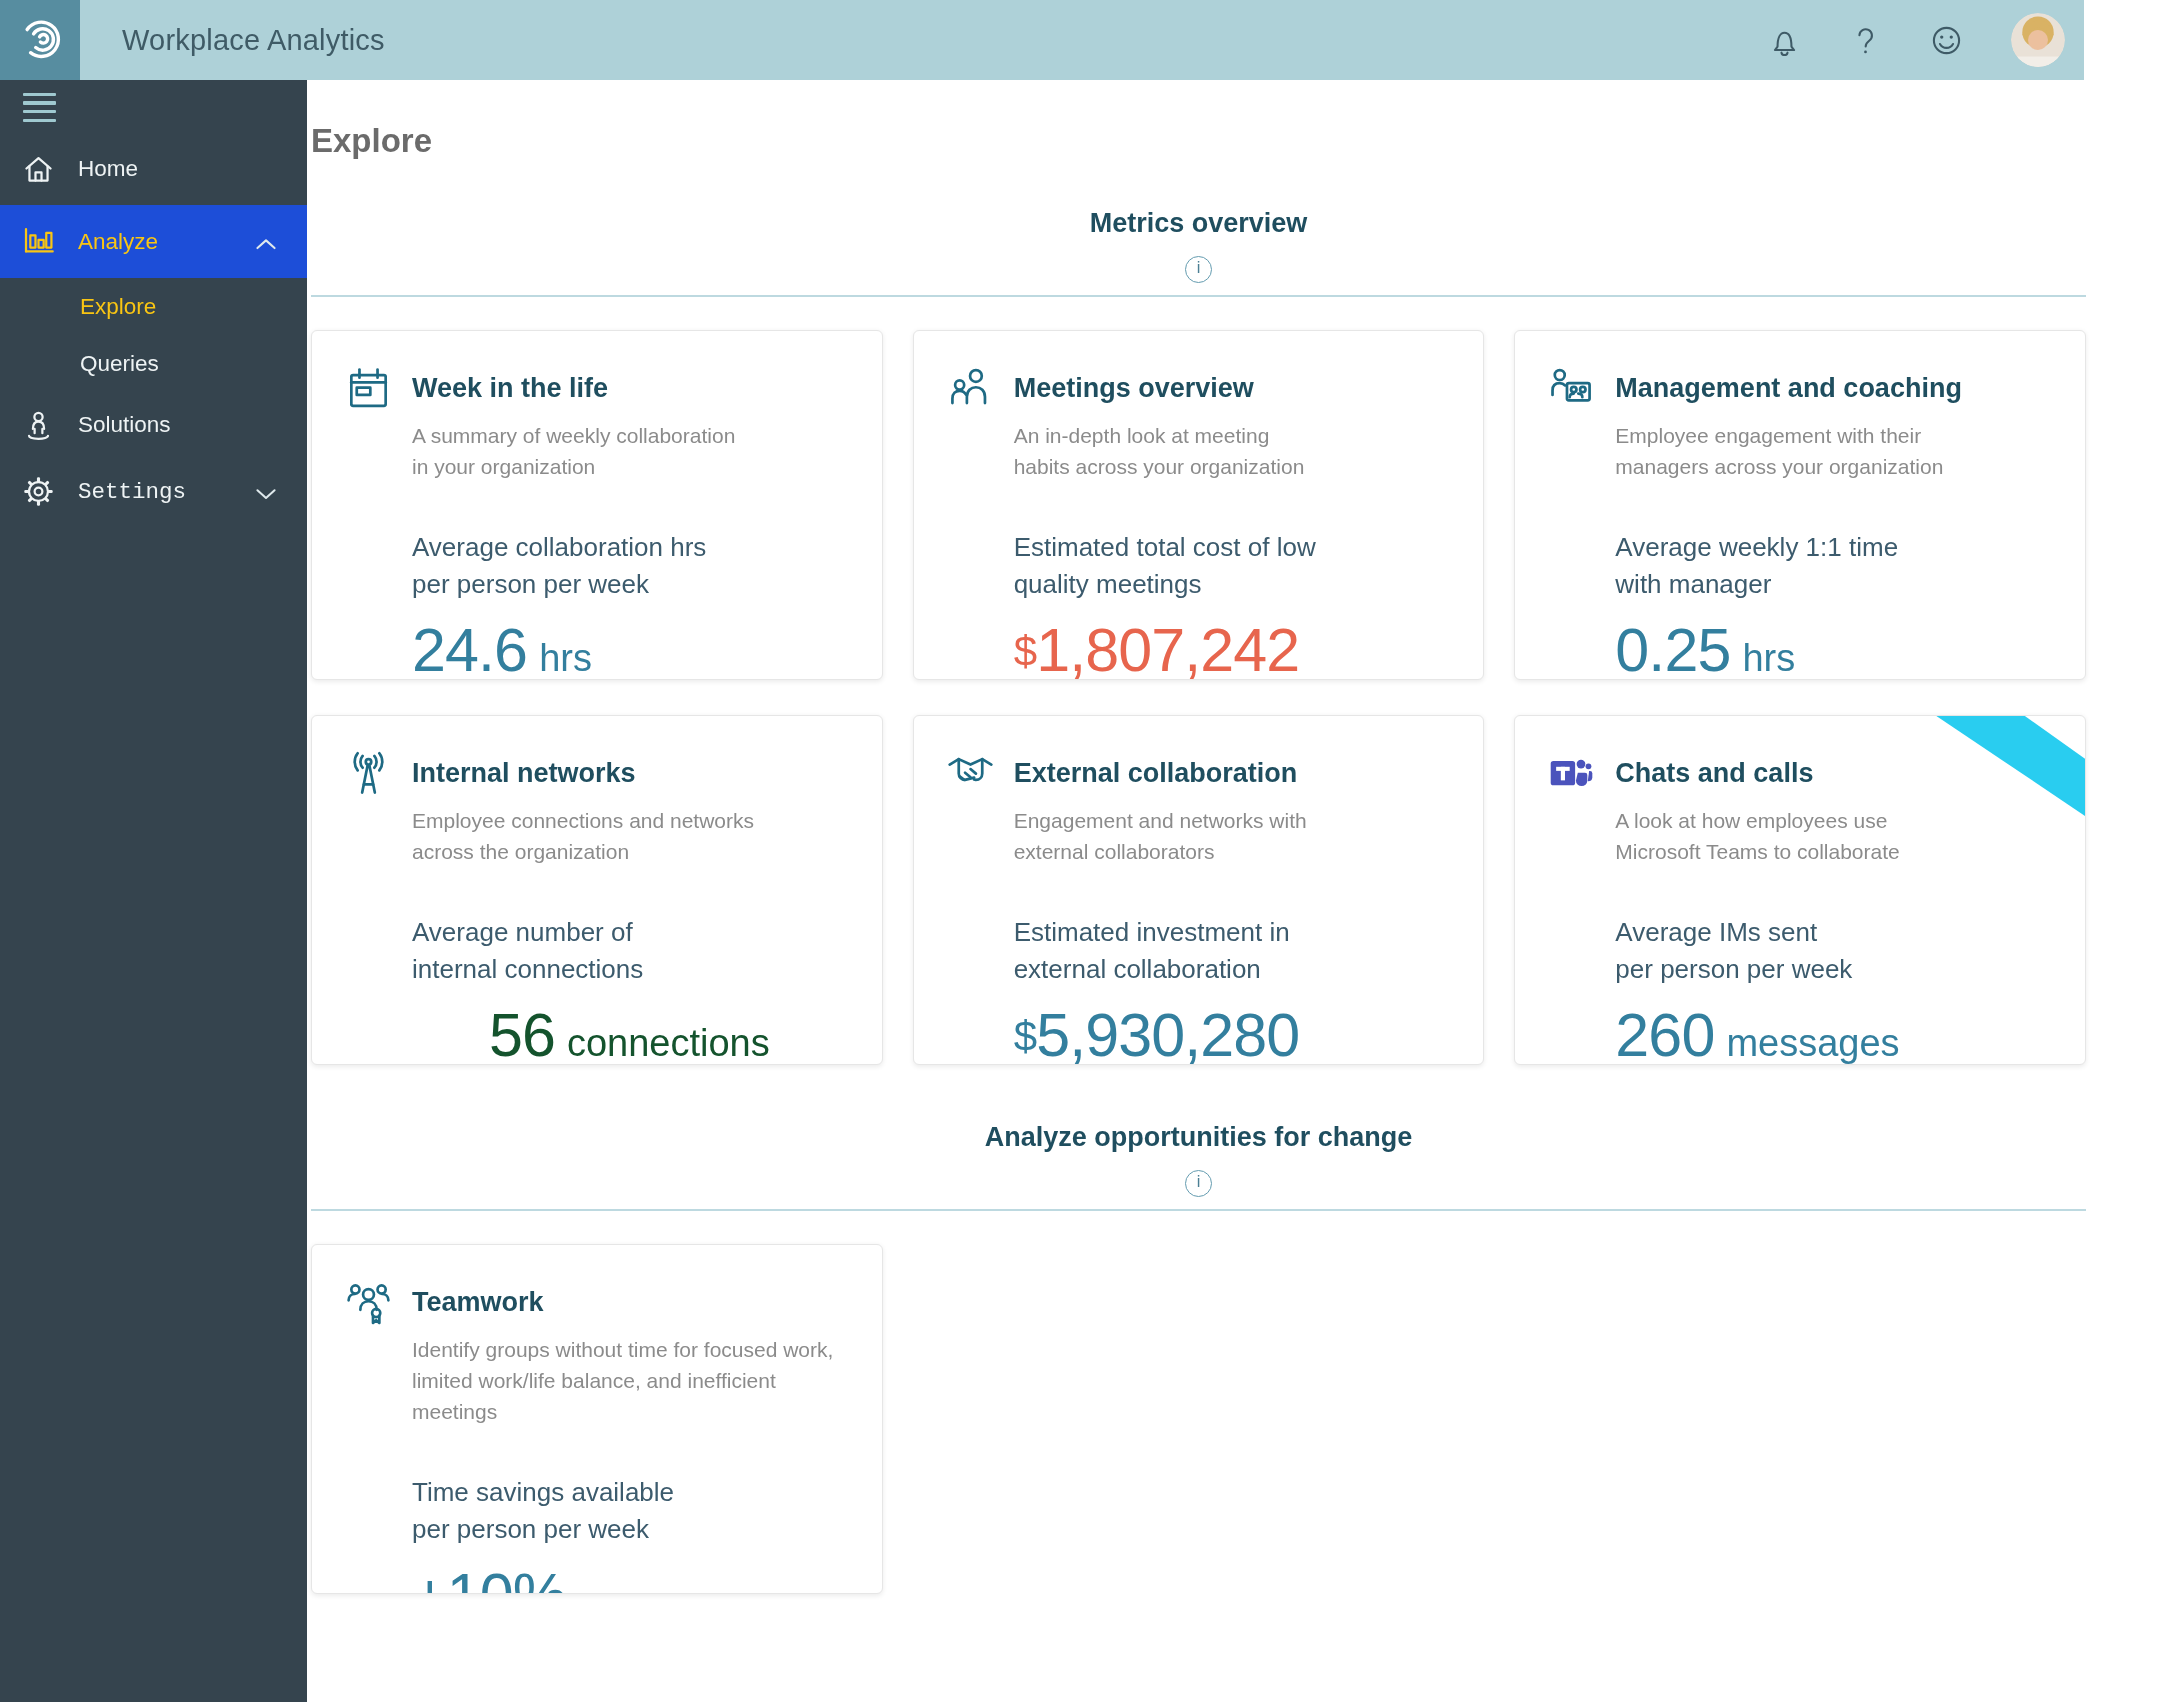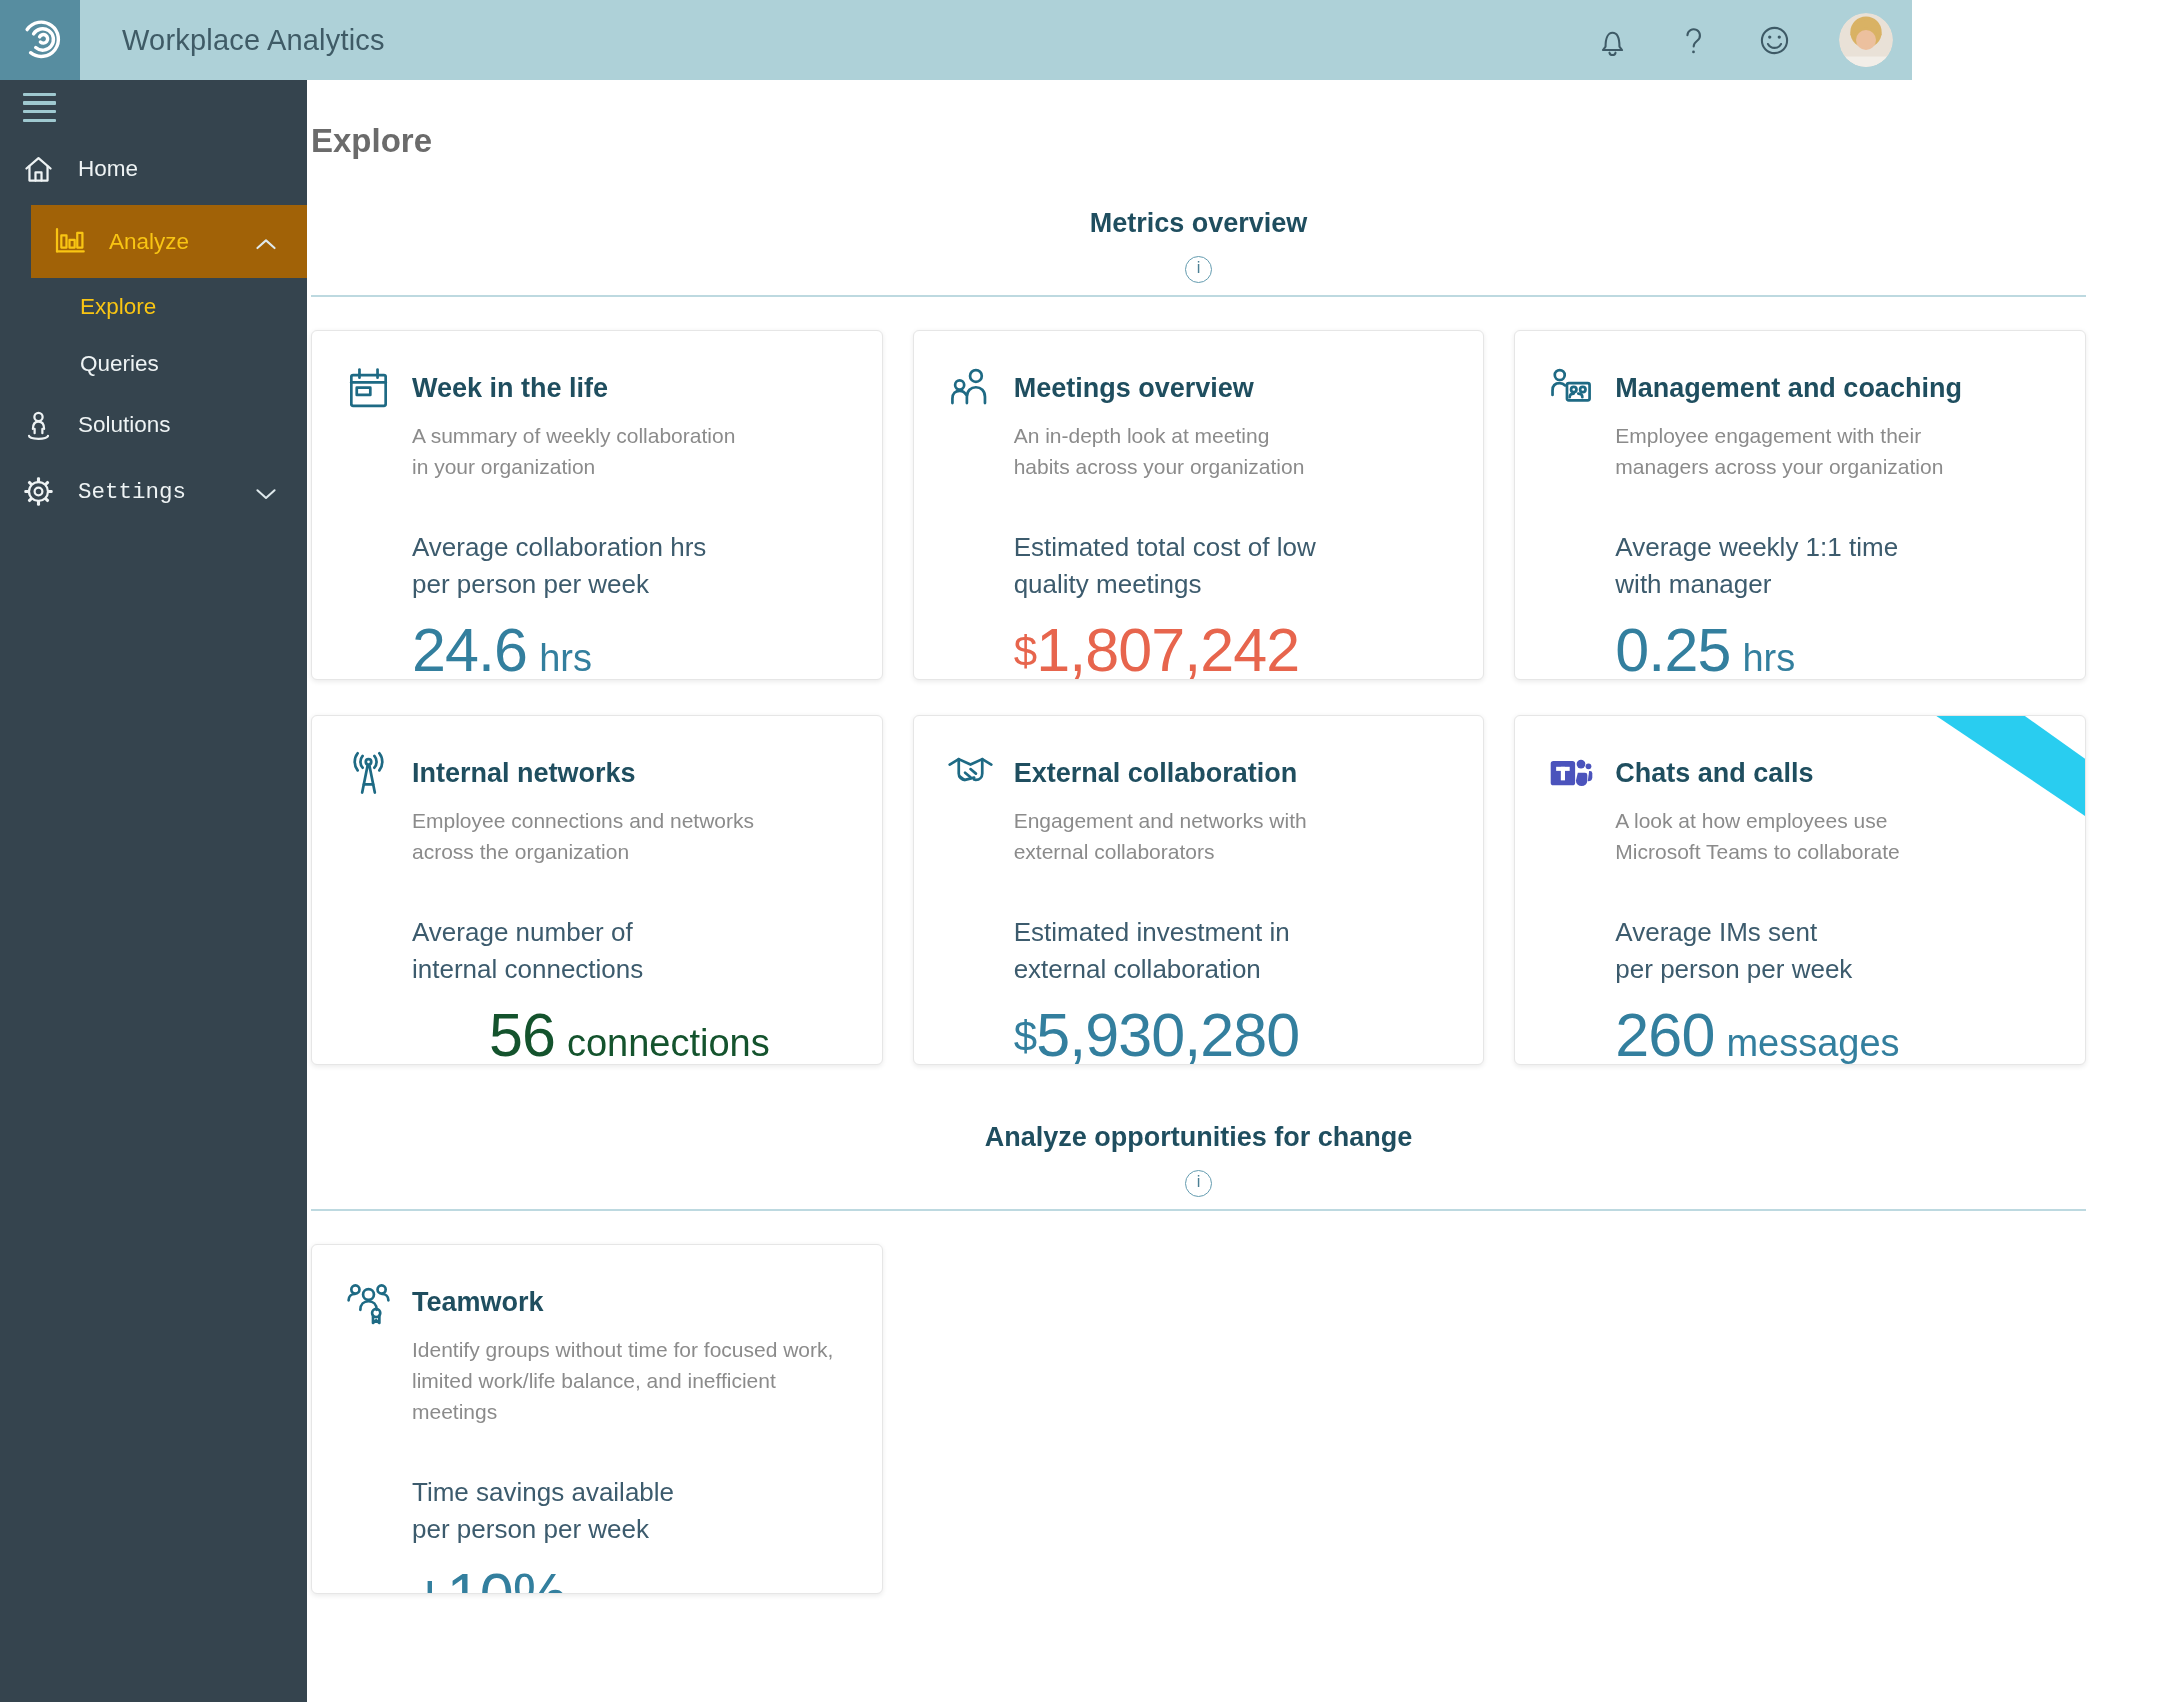--- a/index.html
+++ b/index.html
@@ -1,38 +1,38 @@
 <!DOCTYPE html>
 <html style="font-size:14px"><head>
 <meta charset="utf-8">
 <style>
   * { margin:0; padding:0; box-sizing:border-box; }
   html,body { width:2162px; height:1703px; }
   body { font-family:"Liberation Sans", sans-serif; background:#fff; position:relative; overflow:hidden; }
 
   
-  .topbar { position:absolute; top:0; left:0; width:1912px; height:80px; background:#aed1d8; display:flex; align-items:center; z-index:5; }
+  .topbar { position:absolute; top:0; left:0; width:2084px; height:80px; background:#aed1d8; display:flex; align-items:center; z-index:5; }
   .logo-tile { width:80px; height:80px; background:#578da0; display:flex; align-items:center; justify-content:center; flex:0 0 auto; }
   .logo-tile svg { width:48px; height:48px; stroke:#fff; fill:none; stroke-width:4; stroke-linecap:round; }
   .app-title { margin-left:42px; font-size:29px; color:#3f5b66; font-weight:400; letter-spacing:0.2px; }
   .topbar-right { margin-left:auto; display:flex; align-items:center; gap:48px; padding-right:19px; }
   .tb-icon { width:33px; height:33px; color:#3e5a66; cursor:pointer; }
   .tb-icon svg { width:33px; height:33px; stroke:currentColor; fill:none; stroke-width:2.4; stroke-linecap:round; stroke-linejoin:round; }
   .avatar { width:54px; height:54px; border-radius:50%; overflow:hidden; cursor:pointer; flex:0 0 auto; }
 
   
   .sidebar { position:absolute; top:64px; left:0; bottom:0; width:307px; background:#35444e; z-index:4; }
   .hamburger { margin:28.5px 0 0 23px; width:33px; cursor:pointer; }
   .hamburger div { height:3.5px; background:#9fc9d0; margin-bottom:5.2px; border-radius:0.9px; }
   nav { margin-top:10.4px; }
   .nav-row { display:flex; align-items:center; position:relative; padding-left:23px; cursor:pointer; color:#eef3f4; font-size:22.5px; }
   .nav-row .nav-icon { width:31px; height:31px; margin-right:24px; color:#eef3f4; flex:0 0 auto; }
   .nav-icon svg { width:31px; height:31px; stroke:currentColor; fill:none; stroke-width:2.6; stroke-linecap:round; stroke-linejoin:round; }
   .nav-home { height:73px; }
-  .nav-analyze { height:73px; background:#a16207;margin-left:31px; }
+  .nav-analyze { height:73px; background:#1d4ed8; }
   .nav-analyze, .nav-analyze .nav-icon { color:#f9c513; }
   .nav-sub { height:57px; padding-left:80px; }
   .nav-sub.selected { color:#f9c513; }
   .nav-solutions { height:66px; }
   .nav-settings { height:67px;font-family:Liberation Mono, monospace; }
   .chev { position:absolute; right:29px; width:24px; height:17.3px; color:#dfe9ec; }
   .chev svg { width:24px; height:17.3px; stroke:currentColor; fill:none; stroke-width:2.4; stroke-linecap:round; stroke-linejoin:round; }
 
   
   .main { position:absolute; top:80px; left:259px; right:0; bottom:0; background:#fff; padding:42px 76px 0 52px; }

